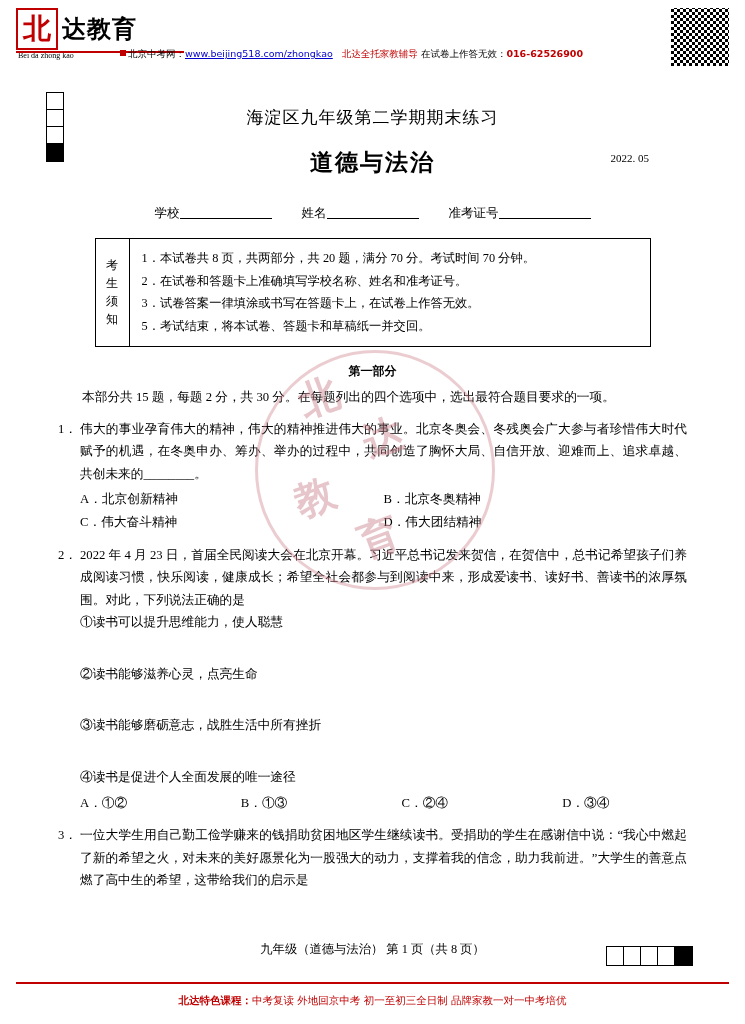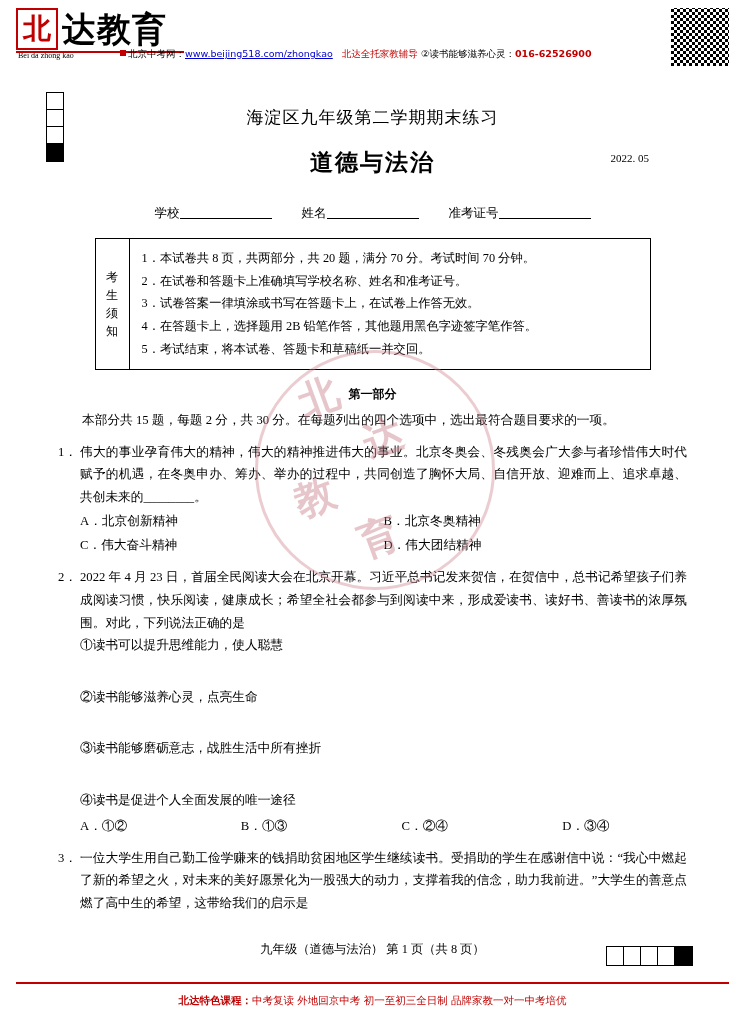--- a/index.html
+++ b/index.html
@@ -45,21 +45,21 @@
     color: #c00000;
     font-size: 28px;
     line-height: 38px;
     text-align: center;
     font-weight: bold;
     font-family: "DejaVu Sans", sans-serif;
     box-sizing: border-box;
   }
   .logo-text {
     margin-left: 4px;
-    font-size: 34px;
+    font-size: 24px;
     font-weight: bold;
     color: #000;
     letter-spacing: 1px;
     font-family: "DejaVu Sans", sans-serif;
     line-height: 40px;
   }
   .logo-sub {
     font-size: 8px;
     color: #000;
     margin-top: 1px;
@@ -328,21 +328,21 @@
     <div class="logo-box">
       <div class="logo-row">
         <div class="logo-mark">北</div>
         <div class="logo-text">达教育</div>
       </div>
       <div class="logo-sub">Bei da zhong kao</div>
     </div>
     <div class="logo-rule"></div>
 
     <div class="header-links">
-      <span class="sq"></span><span class="t-black">北京中考网：</span><span class="t-link">www.beijing518.com/zhongkao</span>&nbsp;&nbsp;&nbsp;<span class="t-red">北达全托家教辅导</span>&nbsp;<span class="t-black">②读书能够滋养心灵：</span><span class="t-red t-bold">016-62526900</span>
+      <span class="sq"></span><span class="t-black">北京中考网：</span><span class="t-link">www.beijing518.com/zhongkao</span>&nbsp;&nbsp;&nbsp;<span class="t-red">北达全托家教辅导</span>&nbsp;<span class="t-black">在试卷上作答无效：</span><span class="t-red t-bold">016-62526900</span>
     </div>
 
     <div class="qr"></div>
   </div>
 
   <div class="marker-strip">
     <div></div>
     <div></div>
     <div></div>
     <div class="filled"></div>
@@ -362,21 +362,20 @@
     <div class="notice-left">
       <span>考</span>
       <span>生</span>
       <span>须</span>
       <span>知</span>
     </div>
     <div class="notice-body">
       <div>1．本试卷共 8 页，共两部分，共 20 题，满分 70 分。考试时间 70 分钟。</div>
       <div>2．在试卷和答题卡上准确填写学校名称、姓名和准考证号。</div>
       <div>3．试卷答案一律填涂或书写在答题卡上，在试卷上作答无效。</div>
-      <div>4．在答题卡上，选择题用 2B 铅笔作答，其他题用黑色字迹签字笔作答。</div>
       <div>5．考试结束，将本试卷、答题卡和草稿纸一并交回。</div>
     </div>
   </div>
 
   <div class="part-title">第一部分</div>
   <div class="part-desc">本部分共 15 题，每题 2 分，共 30 分。在每题列出的四个选项中，选出最符合题目要求的一项。</div>
 
   <div class="questions">
 
     <div class="q">

